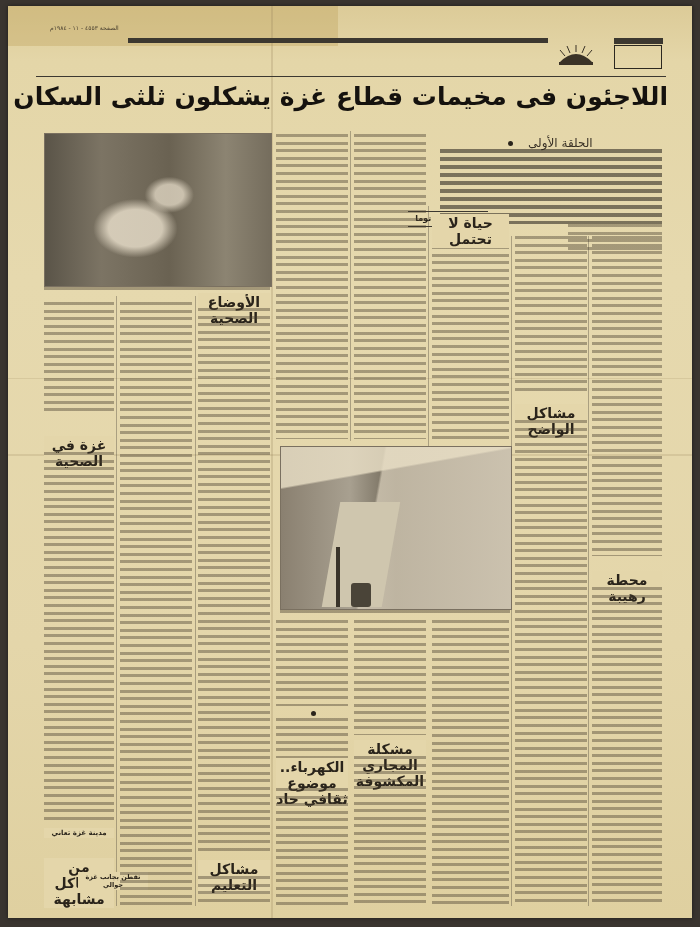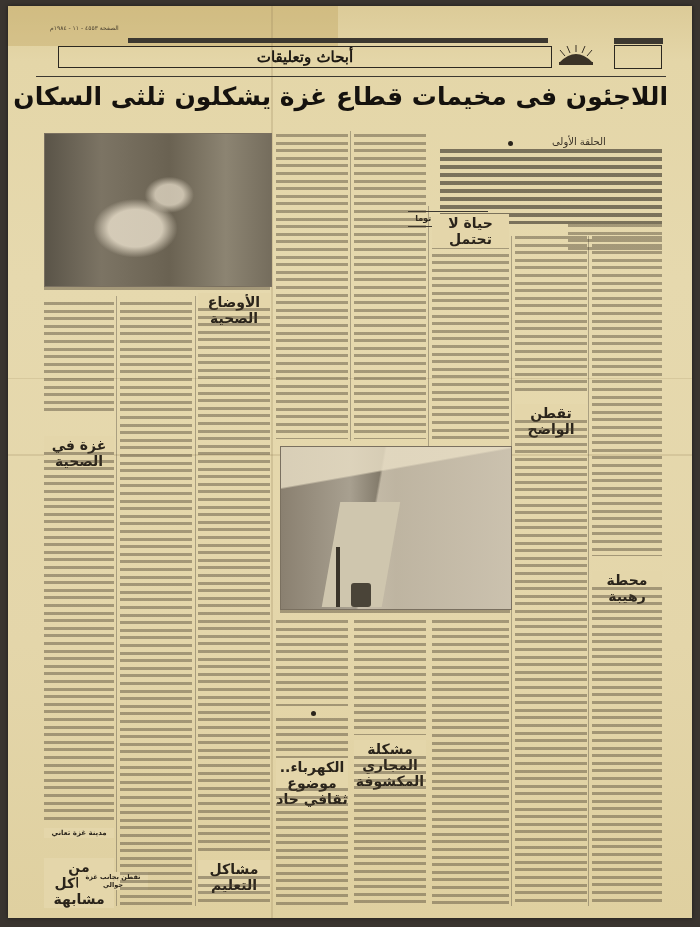--- a/index.html
+++ b/index.html
@@ -60,41 +60,38 @@
   .lines {
     width:100%; height:100%;
     background:repeating-linear-gradient(180deg, rgba(70,60,45,.55) 0 3px, transparent 3px 7.6px);
     opacity:.75;
   }
   .subhead {
     position:absolute; direction:rtl; text-align:center; font-weight:bold; color:#2a241b;
     font-size:14px; background:#e4d6aa; padding:1px 0;
   }
   .subhead.small { font-size:8px; }
-  .part { position:absolute; left:544px; top:130px; font-size:10px; color:#3a3226; direction:rtl; }
+  .part { position:absolute; left:520px; top:130px; font-size:12px; color:#3a3226; direction:rtl; }
   .byline-box { position:absolute; left:400px; top:205px; width:80px; height:14px; border-top:1px solid #3c3830; border-bottom:1px solid #3c3830; font-size:8px; text-align:center; font-weight:bold; color:#2a241b; direction:rtl; line-height:14px; }
   .bullet { position:absolute; width:5px; height:5px; border-radius:50%; background:#2a241b; }
   .col-rule { position:absolute; width:1px; background:rgba(60,55,45,.35); }
   .intro { position:absolute; left:432px; top:143px; width:222px; height:75px; direction:rtl; overflow:hidden; }
   .intro .lines { background:repeating-linear-gradient(180deg, rgba(40,35,28,.75) 0 4px, transparent 4px 8px); }
 </style>
 </head>
 <body>
 
 <div class="page">
   <div class="stain"></div>
   <div class="fold-v"></div>
   <div class="fold-h1"></div>
   <div class="fold-h2"></div>
 
   <div class="dateline">الصفحة ٤٥٥٣ - ١١ - ١٩٨٤م</div>
   <div class="header-bar-thick"></div>
-  <div class="header-box">
-    <span class="section-title">أبحاث وتعليقات</span>
-  </div>
   <svg class="logo" viewBox="0 0 40 22">
     <path d="M4 18 Q20 2 36 18 Z" fill="#3a3226"></path>
     <g stroke="#3a3226" stroke-width="1">
       <line x1="20" y1="8" x2="20" y2="1"></line>
         <line x1="14" y1="9" x2="11" y2="2"></line>
         <line x1="26" y1="9" x2="29" y2="2"></line>
       <line x1="9" y1="12" x2="4" y2="6"></line>
         <line x1="31" y1="12" x2="36" y2="6"></line>
     </g>
     <rect x="3" y="18" width="34" height="3" fill="#3a3226"></rect>
@@ -194,21 +191,21 @@
     </div>
   <div class="subhead" style="left:346px;top:734px;width:72px;">مشكلة المجاري المكشوفة</div>
   <div class="col" style="left:346px;top:750px;width:72px;height:150px;">
       <div class="lines"></div>
     </div>
 
   <div class="col" style="left:424px;top:614px;width:77px;height:286px;">
       <div class="lines"></div>
     </div>
 
-  <div class="subhead" style="left:507px;top:398px;width:72px;">تقطن الواضح</div>
+  <div class="subhead" style="left:507px;top:398px;width:72px;">مشاكل الواضح</div>
   <div class="col" style="left:507px;top:414px;width:72px;height:486px;">
       <div class="lines"></div>
     </div>
 
   <div class="subhead" style="left:584px;top:565px;width:70px;">محطة رهيبة</div>
   <div class="col" style="left:584px;top:581px;width:70px;height:319px;">
       <div class="lines"></div>
     </div>
 </div>
 

